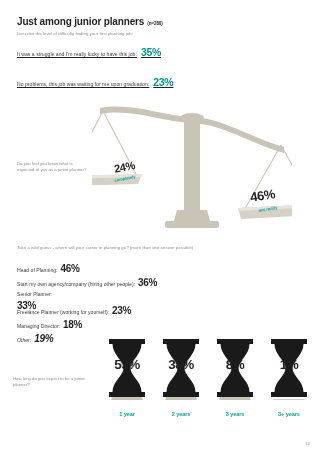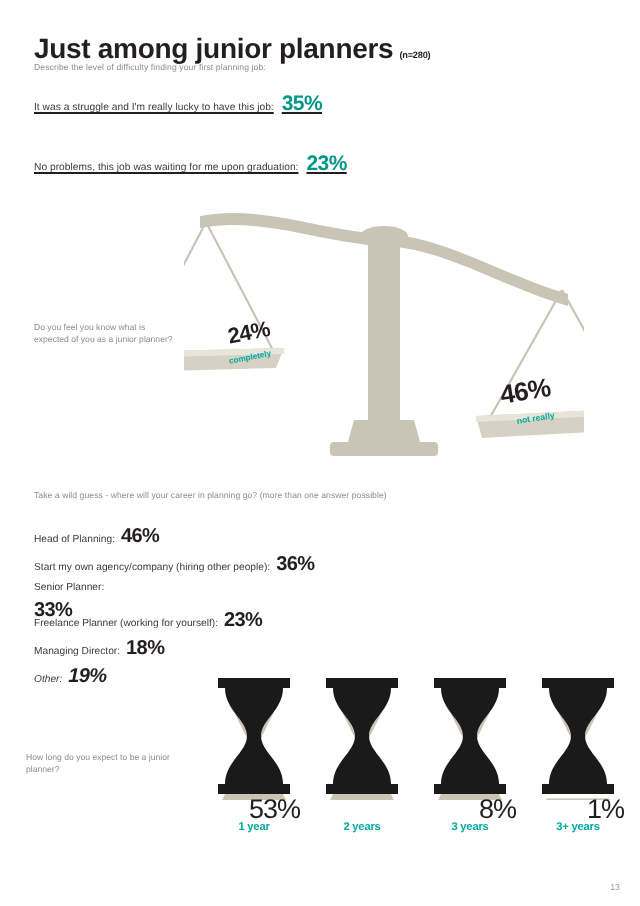--- a/index.html
+++ b/index.html
@@ -12,21 +12,21 @@
     position:relative;
   }
   .page{position:relative;width:320px;height:453px;}
 
   
   .title-row{
     position:absolute;left:17px;top:16px;
     display:flex;align-items:baseline;gap:3px;
   }
   .title{
-    font-size:14px;font-weight:bold;letter-spacing:-0.15px;color:#231f20;
+    font-size:10px;font-weight:bold;letter-spacing:-0.15px;color:#231f20;
   }
   .title-n{
     font-size:4.6px;font-weight:bold;color:#231f20;letter-spacing:-0.1px;
   }
   .subq{
     position:absolute;left:17px;top:31px;
     font-size:4.3px;color:#8d8d8d;letter-spacing:0.05px;
   }
 
   
@@ -86,23 +86,22 @@
     font-size:4.3px;line-height:6.2px;color:#8d8d8d;width:86px;
   }
   .hg-row{
     position:absolute;left:104px;top:336px;
     display:flex;gap:8px;
   }
   .hg{position:relative;width:46px;}
   .hg svg{display:block;}
   .hg .pct{
     position:absolute;left:0;right:0;top:21px;
-    text-align:right;font-size:13.5px;font-weight:normal;color:#231f20;
+    text-align:center;font-size:13.5px;font-weight:bold;color:#231f20;
     letter-spacing:-0.5px;
-    margin-top:40px;
   }
   .hg .cap{
     margin-top:3px;text-align:center;
     font-size:5.6px;font-weight:bold;color:#00a99d;letter-spacing:-0.1px;
   }
 
   .pagenum{
     position:absolute;right:10px;bottom:7px;
     font-size:4.4px;color:#9a9a9a;
   }
@@ -227,20 +226,21 @@
           <g clip-path="url(#topclip1)">
               <rect x="0" y="17.5" width="46" height="30" fill="#c9c4b6"></rect>
             </g>
           <g clip-path="url(#botclip1)">
               <rect x="0" y="53.8" width="46" height="20" fill="#c9c4b6"></rect>
             <ellipse cx="23" cy="54.5" rx="17" ry="6" fill="#c9c4b6"></ellipse>
             </g>
           <path d="M5 3 h36 v5 h-3.5 c0 11 -11 16 -11 24 s11 13 11 24 h3.5 v5 h-36 v-5 h3.5 c0 -11 11 -16 11 -24 s-11 -13 -11 -24 h-3.5 z" fill="#1a1a1a"></path>
         </svg>
       </div>
+      <div class="pct">38%</div>
       <div class="cap">2 years</div>
     </div>
 
     <div class="hg">
       <div>
         <svg width="46" height="72" viewBox="0 0 46 72">
           <clipPath id="topclip2">
               <path d="M7 8 L39 8 L25.5 35 L20.5 35 Z"></path>
             </clipPath>
           <clipPath id="botclip2">

